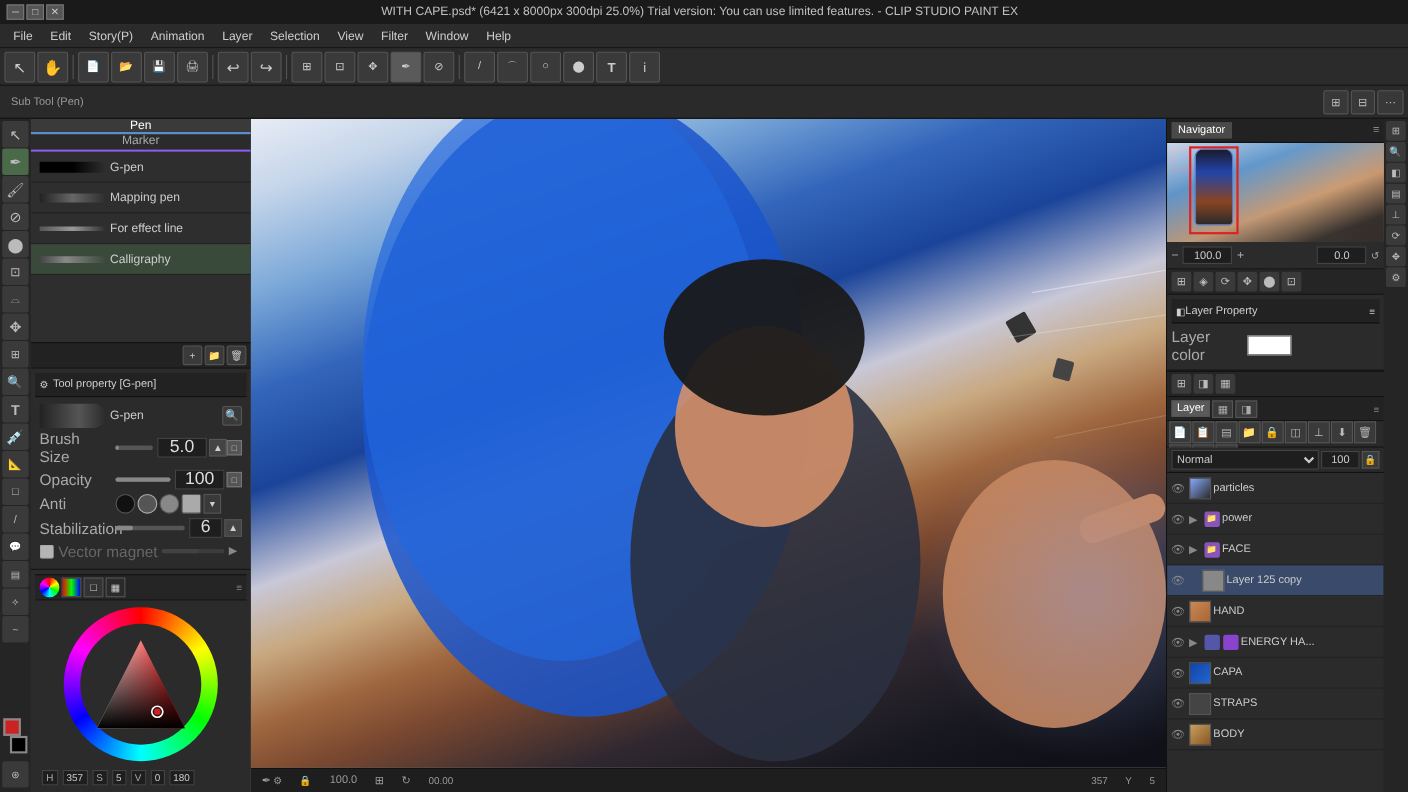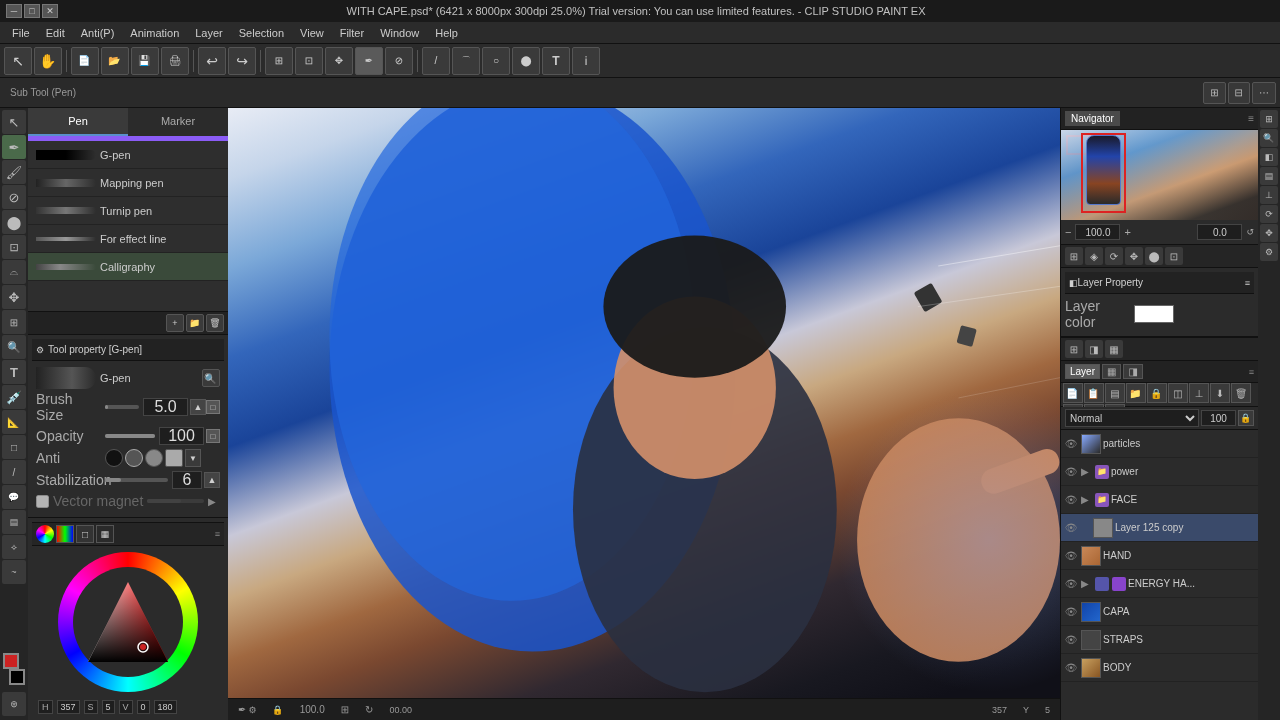--- a/index.html
+++ b/index.html
@@ -27,21 +27,21 @@
     #main { display: flex; flex: 1; overflow: hidden; }
 
     
     #tool-icons { width: 28px; background: #252525; display: flex; flex-direction: column; align-items: center; padding: 2px 0; gap: 1px; flex-shrink: 0; }
     .tool-icon { width: 24px; height: 24px; background: #3a3a3a; border-radius: 2px; display: flex; align-items: center; justify-content: center; cursor: pointer; font-size: 13px; color: #bbb; }
     .tool-icon.active { background: #5a5a5a; }
 
     
     #subtool-panel { flex: 1; display: flex; flex-direction: column; overflow: hidden; }
 
-    #tool-tabs { display: flex; border-bottom: 5px solid #8b5cf6; background: #2b2b2b; }
+    #tool-tabs { display: flex; border-bottom: 2px solid #8b5cf6; background: #2b2b2b; flex-direction: column; }
     .tool-tab { flex: 1; height: 28px; display: flex; align-items: center; justify-content: center; cursor: pointer; font-size: 11px; color: #aaa; border-bottom: 2px solid transparent; }
     .tool-tab.active { background: #3a3a3a; color: #fff; border-bottom: 2px solid #5a8fcc; }
 
     #brush-list { flex: 1; overflow-y: auto; background: #2e2e2e; }
     .brush-item { padding: 4px 8px; cursor: pointer; display: flex; align-items: center; border-bottom: 1px solid #222; height: 28px; }
     .brush-item .brush-name { font-size: 11px; color: #ccc; margin-left: 4px; }
 
     
     #tool-property { background: #2b2b2b; border-top: 1px solid #111; padding: 4px; }
     #tool-property-header { background: #222; height: 22px; display: flex; align-items: center; padding: 0 4px; font-size: 10px; border-bottom: 1px solid #111; margin-bottom: 4px; }
@@ -128,21 +128,21 @@
     <div class="winbtn">□</div>
     <div class="winbtn">✕</div>
   </div>
   <div class="title">WITH CAPE.psd* (6421 x 8000px 300dpi 25.0%)  Trial version: You can use limited features. - CLIP STUDIO PAINT EX</div>
   <div style="width:60px;"></div>
 </div>
 
 <div id="menubar">
   <div class="menu-item">File</div>
   <div class="menu-item">Edit</div>
-  <div class="menu-item">Anti(P)</div>
+  <div class="menu-item">Story(P)</div>
   <div class="menu-item">Animation</div>
   <div class="menu-item">Layer</div>
   <div class="menu-item">Selection</div>
   <div class="menu-item">View</div>
   <div class="menu-item">Filter</div>
   <div class="menu-item">Window</div>
   <div class="menu-item">Help</div>
 </div>
 
 <div id="toolbar">
@@ -222,24 +222,20 @@
       <div id="brush-list">
         <div class="brush-item">
           <div style="width:60px; height:10px; background:linear-gradient(to right, #000 0%, #000 50%, transparent 100%); border-radius:0 5px 5px 0;"></div>
           <div class="brush-name">G-pen</div>
         </div>
         <div class="brush-item">
           <div style="width:60px; height:8px; background:linear-gradient(to right, #222 0%, #666 50%, transparent 100%); border-radius:0 4px 4px 0;"></div>
           <div class="brush-name">Mapping pen</div>
         </div>
         <div class="brush-item">
-          <div style="width:60px; height:7px; background:linear-gradient(to right, #333 0%, #777 50%, transparent 100%); border-radius:0 3.5px 3.5px 0;"></div>
-          <div class="brush-name">Turnip pen</div>
-        </div>
-        <div class="brush-item">
           <div style="width:60px; height:4px; background:linear-gradient(to right, #555 0%, #999 50%, transparent 100%); border-radius:0 2px 2px 0;"></div>
           <div class="brush-name">For effect line</div>
         </div>
         <div class="brush-item" style="background:#3a4a3a;">
           <div style="width:60px; height:6px; background:linear-gradient(to right, #444 0%, #888 40%, transparent 100%); border-radius:0 3px 3px 0;"></div>
           <div class="brush-name">Calligraphy</div>
         </div>
       </div>
 
       <div style="display:flex; align-items:center; justify-content:flex-end; padding:2px 4px; background:#222; border-top:1px solid #111; gap:2px;">

